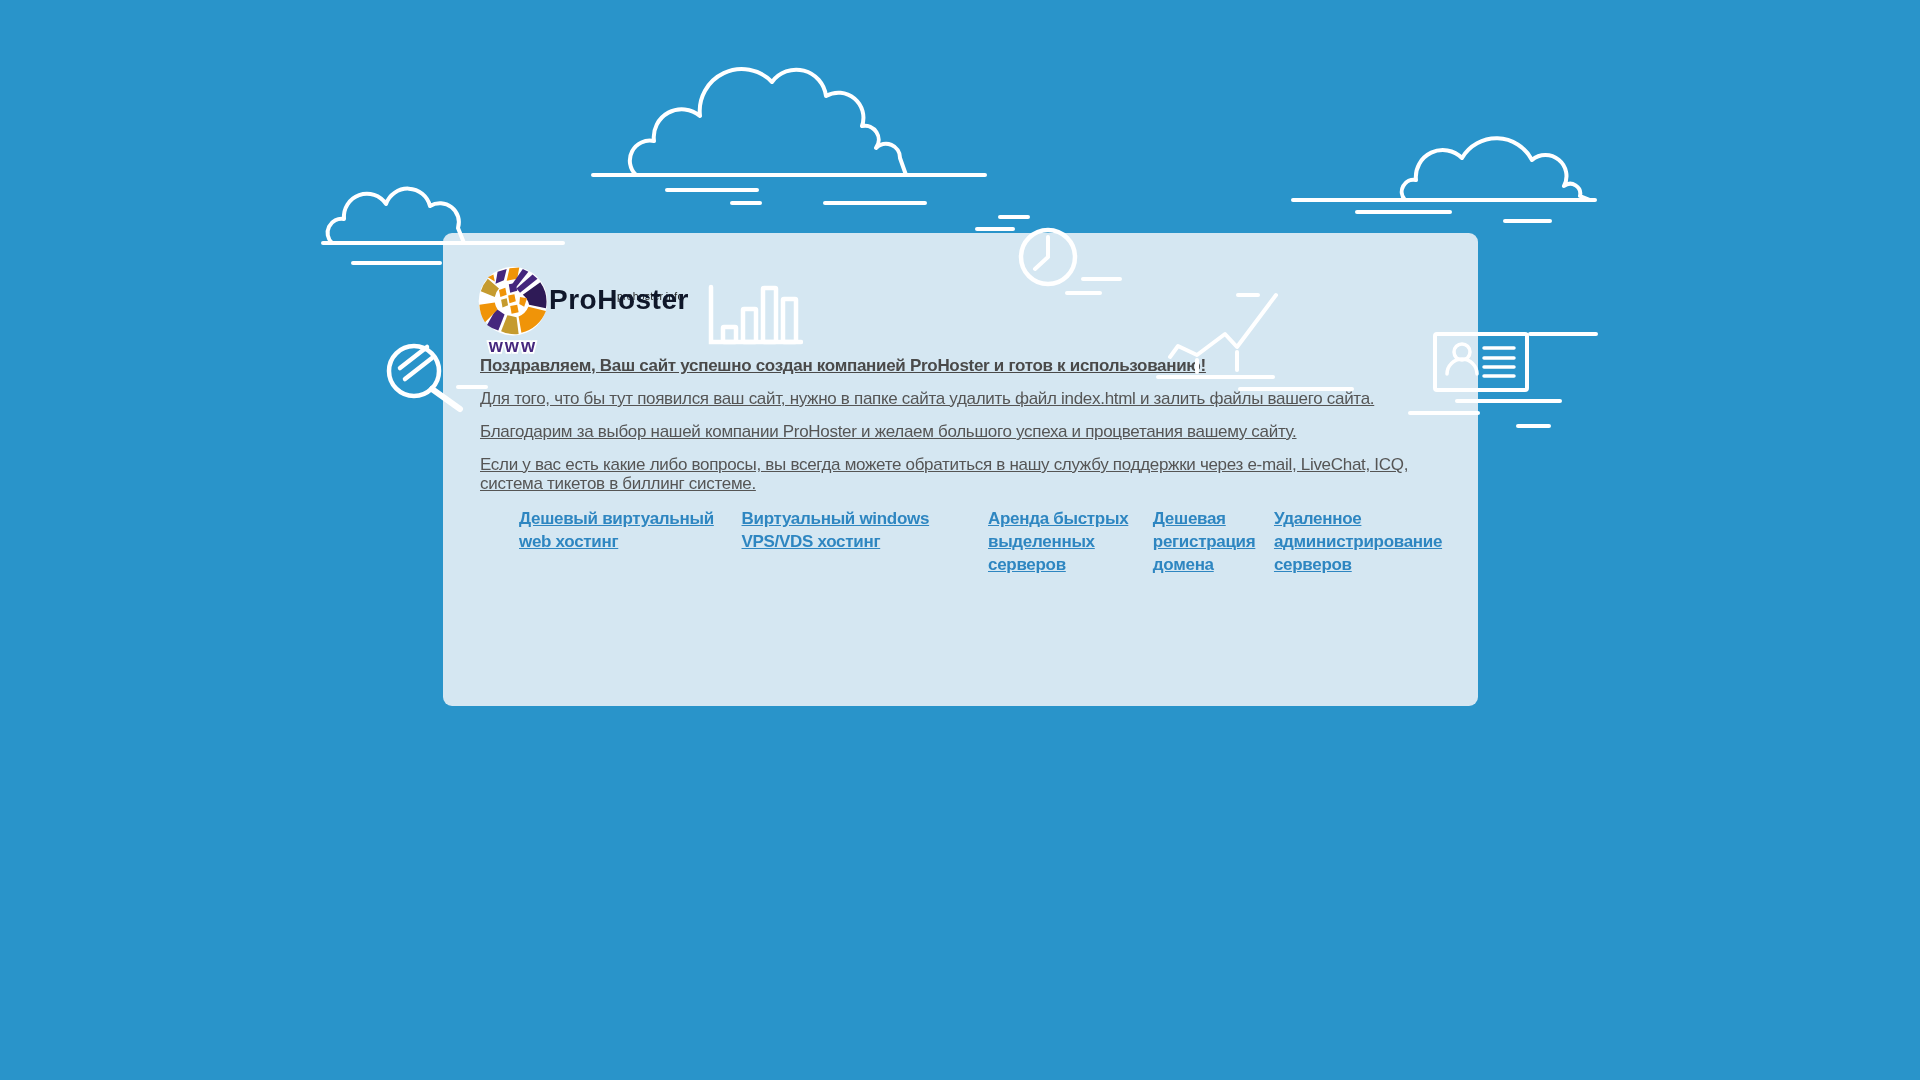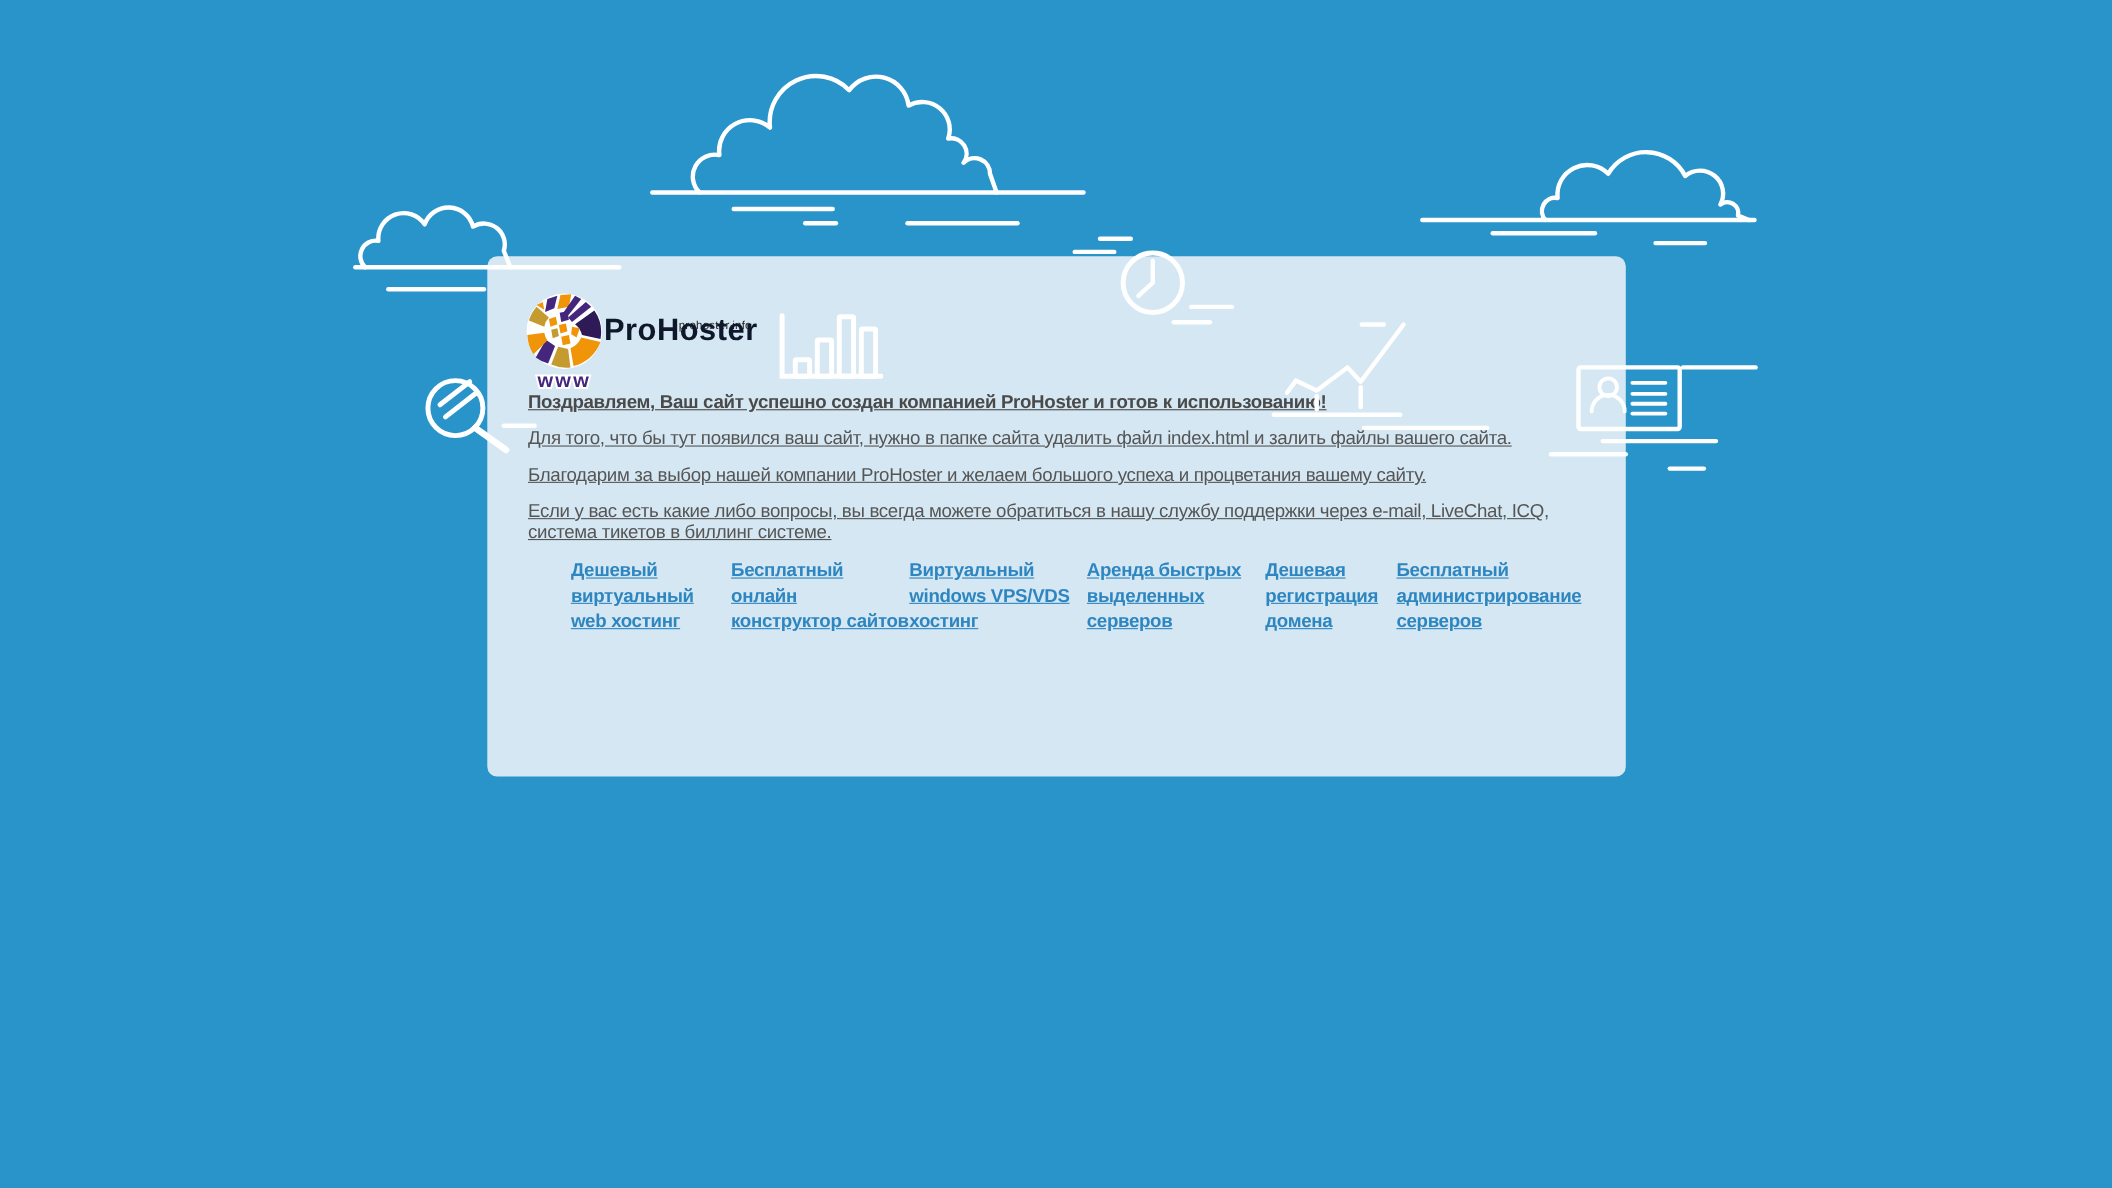--- a/index.html
+++ b/index.html
@@ -92,27 +92,26 @@
     </div>
 
     <div class="content">
       <p class="congrats">Поздравляем, Ваш сайт успешно создан компанией ProHoster и готов к использованию!</p>
       <p>Для того, что бы тут появился ваш сайт, нужно в папке сайта удалить файл index.html и залить файлы вашего сайта.</p>
       <p>Благодарим за выбор нашей компании ProHoster и желаем большого успеха и процветания вашему сайту.</p>
       <p>Если у вас есть какие либо вопросы, вы всегда можете обратиться в нашу службу поддержки через e-mail, LiveChat, ICQ, система тикетов в биллинг системе.</p>
       <div class="links">
         <div class="col col-left">
           <a href="#">Дешевый виртуальный web хостинг</a>
-          <a href="#">Бесплатный онлайн конструктор сайтов</a>
           <a href="#">Виртуальный windows VPS/VDS хостинг</a>
         </div>
         <div class="col">
           <a href="#">Аренда быстрых выделенных серверов</a>
           <a href="#">Дешевая регистрация домена</a>
-          <a href="#">Бесплатный администрирование серверов</a>
+          <a href="#">Удаленное администрирование серверов</a>
         </div>
       </div>
     </div>
   </div>
 
   <svg class="decor" width="1920" height="1080" viewBox="0 0 1920 1080">
     <g stroke="#ffffff" fill="none" stroke-linecap="round" stroke-linejoin="round">
 
       <g stroke-width="4">
         <line x1="593" y1="175" x2="985" y2="175"></line>

